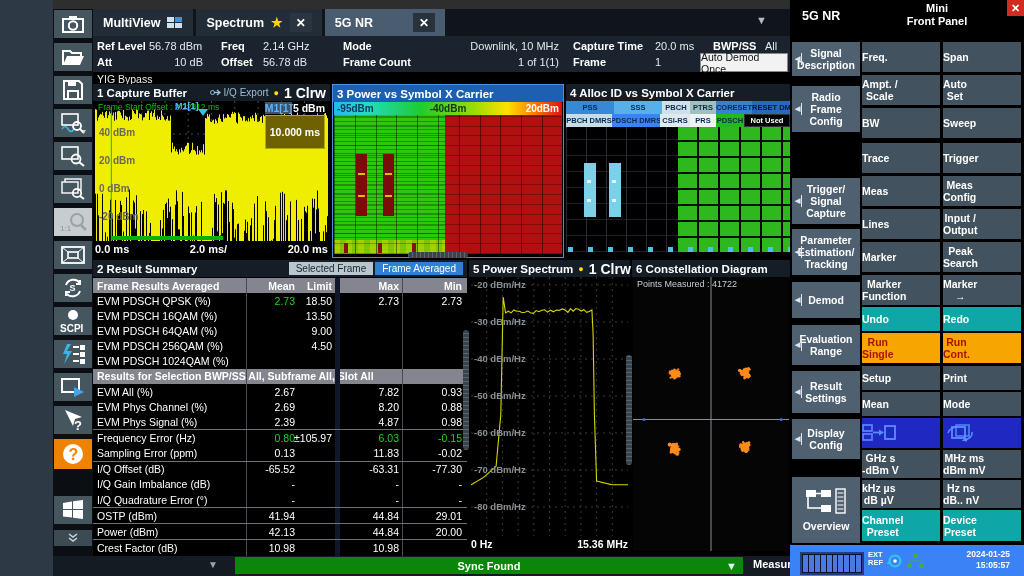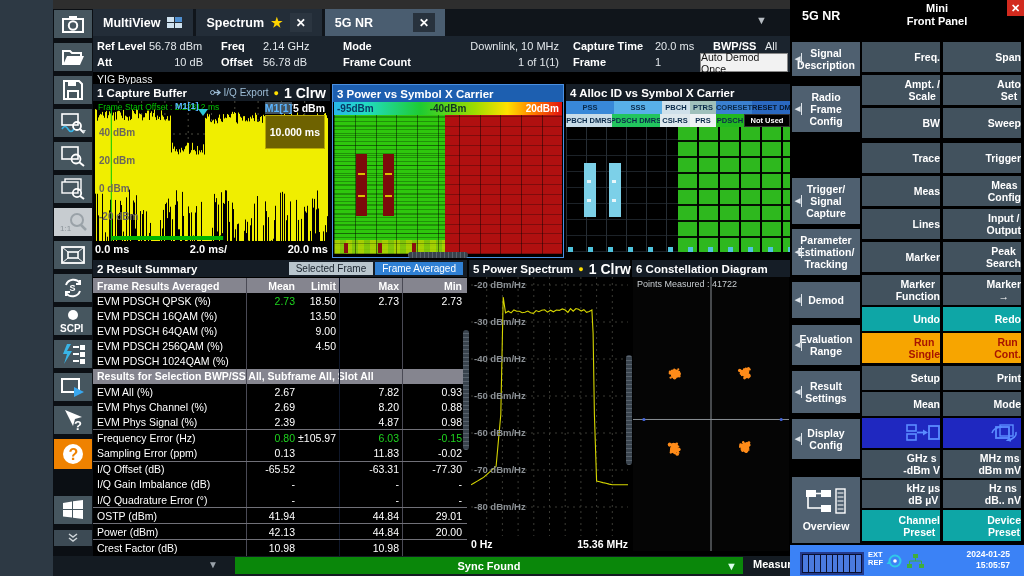--- a/index.html
+++ b/index.html
@@ -94,21 +94,21 @@
   .chip{font-size:10px;padding:1px 7px;}
   .chip.gray{background:#b9c6ce;color:#1a242e;}
   .chip.blue{background:#2f80d4;color:#fff;}
   #tbl{position:absolute;left:0;top:18px;width:374px;bottom:2px;font-size:10.5px;}
   .trow{display:flex;height:15.15px;align-items:center;position:relative;}
   .trow.section{background:#85858f;font-weight:bold;}
   .trow.sep{border-top:1px solid #707078;}
   .c{box-sizing:border-box;height:100%;display:flex;align-items:center;}
   .c-label{width:154px;padding-left:4px;border-right:1px solid #4a4a55;overflow:visible;white-space:nowrap;}
   .c-mean{width:48px;justify-content:flex-end;}
-  .c-limit{width:45px;justify-content:flex-end;padding-right:3px;border-right:1px solid #0f172a;}
+  .c-limit{width:45px;justify-content:flex-end;padding-right:3px;border-right:5px solid #0f172a;}
   .c-max{width:63px;justify-content:flex-end;padding-right:3px;border-right:1px solid #4a4a55;}
   .c-min{width:62px;justify-content:flex-end;padding-right:3px;}
   .g{color:#1ed41e;}
   
   #w5plot{position:relative;left:2px;top:0px;width:157px;height:260px;background:#000;}
   .ylab5{position:absolute;left:3px;color:#8a8f94;font-size:9.5px;font-weight:bold;z-index:4;}
   #w5axis{position:absolute;left:2px;bottom:2px;width:157px;height:15px;display:flex;justify-content:space-between;
     font-size:10.5px;font-weight:bold;align-items:center;background:#000;}
   
   #w6plot{position:relative;left:1px;width:156px;height:274px;background:#050505;}
@@ -132,21 +132,21 @@
   #rp-x{position:absolute;right:0px;top:0px;width:17px;height:16px;background:#d22a1e;color:#fff;
     font-size:11px;font-weight:bold;display:flex;align-items:center;justify-content:center;}
   .sk{position:absolute;left:2px;width:68px;background:#4f6070;color:#fff;font-weight:bold;font-size:10.5px;
     display:flex;align-items:center;justify-content:center;text-align:center;white-space:pre-line;line-height:12px;}
   .sk .ar{position:absolute;left:3px;top:50%;transform:translateY(-50%);font-size:7px;color:#dfe5ea;border-right:1px solid #dfe5ea;padding-right:1px;}
   .sk1{top:42px;height:34px;}.sk2{top:86px;height:46px;}.sk3{top:178px;height:46px;}
   .sk4{top:229px;height:46px;}.sk5{top:282px;height:36px;}.sk6{top:325px;height:40px;}
   .sk7{top:371px;height:42px;}.sk8{top:419px;height:40px;}
   #sk-overview{top:477px;height:66px;flex-direction:column;gap:4px;}
   .mk{position:absolute;background:#42525e;color:#fff;font-weight:bold;font-size:10.5px;line-height:12px;
-    display:flex;align-items:center;justify-content:flex-end;text-align:center;white-space:pre-line;}
+    display:flex;align-items:center;justify-content:flex-start;text-align:center;white-space:pre-line;}
   .mk.cl{left:72px;width:78px;} .mk.cr{left:153px;width:78px;}
   .r1{top:42px;height:30px;}.r2{top:75px;height:30px;}.r3{top:108px;height:30px;}.r4{top:143px;height:30px;}
   .r5{top:176px;height:30px;}.r6{top:209px;height:30px;}.r7{top:242px;height:30px;}.r8{top:275px;height:30px;}
   .r9{top:307px;height:24px;}.r10{top:333px;height:30px;}.r11{top:366px;height:24px;}.r12{top:392px;height:24px;}
   .r13{top:418px;height:30px;}.r14{top:450px;height:28px;}.r15{top:480px;height:28px;}.r16{top:510px;height:31px;}
   .mk.teal{background:#0ea6a6;}
   .mk.orange{background:#f7a500;color:#a81400;}
   .mk.blue{background:#1f28c0;}
   .mk svg{display:none;}
   .mk.iconA svg.ia{display:block;}
@@ -786,21 +786,21 @@
     <div class="legend">
       <span style="width:48px;background:#3888d8">PSS</span>
       <span style="width:48px;background:#58b0e8">SSS</span>
       <span style="width:28px;background:#cfe0ea">PBCH</span>
       <span style="width:26px;background:#9fc0bb">PTRS</span>
       <span style="width:36px;background:#3a80d0">CORESET</span>
       <span style="width:38px;background:#2a68c0;color:#06182e">CORESET DMRS</span>
     </div>
     <div class="legend">
       <span style="width:46px;background:#c8dce8">PBCH DMRS</span>
-      <span style="width:48px;background:#22c55e">PDSCH DMRS</span>
+      <span style="width:48px;background:#3b82f6">PDSCH DMRS</span>
       <span style="width:30px;background:#dfe9ee">CSI-RS</span>
       <span style="width:26px;background:#eef2f4">PRS</span>
       <span style="width:28px;background:#22b81f;color:#титle:#063b00">PDSCH</span>
       <span style="width:46px;background:#000;color:#fff;border:1px solid #333;box-sizing:border-box">Not Used</span>
     </div>
     <div id="w4plot">
       <div id="w4green">
           <div class="rows"></div>
         </div>
       <div id="w4bars">

